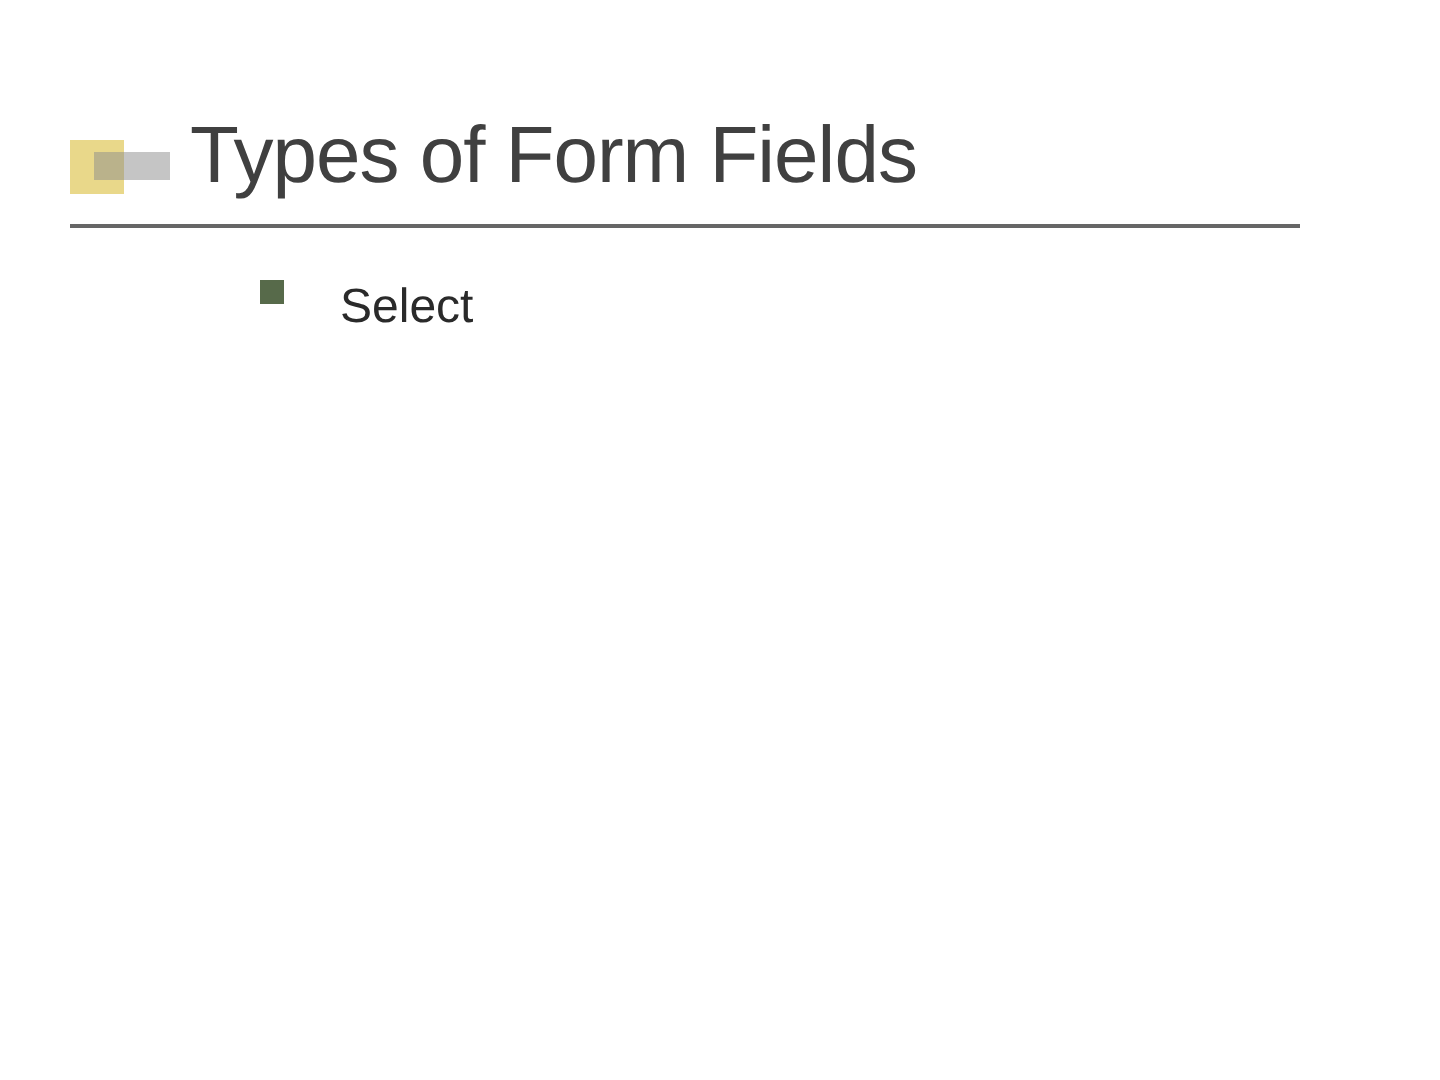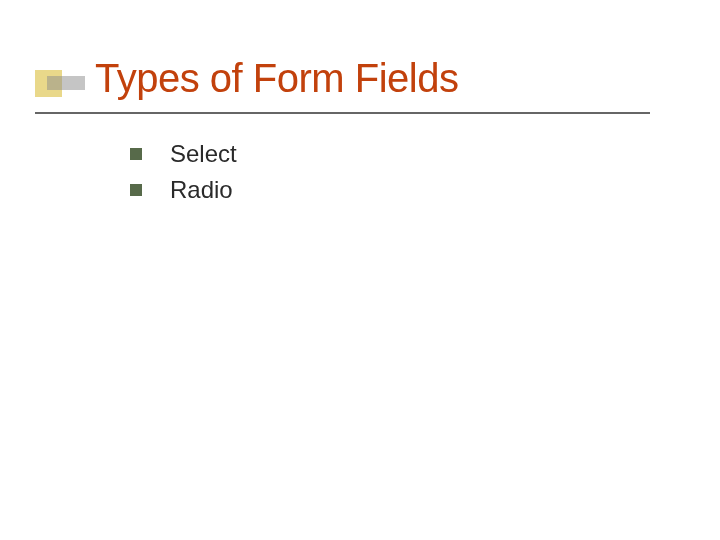--- a/index.html
+++ b/index.html
@@ -42,40 +42,39 @@
       width: 38px;
       height: 14px;
       background: rgba(140, 140, 140, 0.5);
     }
     .title-text {
       position: absolute;
       top: 0;
       left: 60px;
       font-size: 40px;
       font-weight: 400;
-      color: #c2410c;
+      color: #404040;
       letter-spacing: -0.5px;
       white-space: nowrap;
     }
     .underline {
       position: absolute;
       top: 112px;
       left: 35px;
       right: 70px;
       height: 2px;
       background: #666666;
     }
     .bullet-list {
       position: absolute;
       top: 140px;
       left: 130px;
     }
     .bullet-item {
       display: flex;
-      align-items: center;
       margin-bottom: 8px;
     }
     .bullet-square {
       width: 12px;
       height: 12px;
       background: #576a4a;
       margin-right: 28px;
       flex-shrink: 0;
     }
     .bullet-text {
@@ -92,18 +91,14 @@
     <div class="accent-square"></div>
     <div class="gray-bar"></div>
     <div class="title-text">Types of Form Fields</div>
   </div>
   <div class="underline"></div>
   <div class="bullet-list">
     <div class="bullet-item">
       <div class="bullet-square"></div>
       <div class="bullet-text">Select</div>
     </div>
-    <div class="bullet-item">
-      <div class="bullet-square"></div>
-      <div class="bullet-text">Radio</div>
-    </div>
   </div>
 </div>
 
 </body></html>

